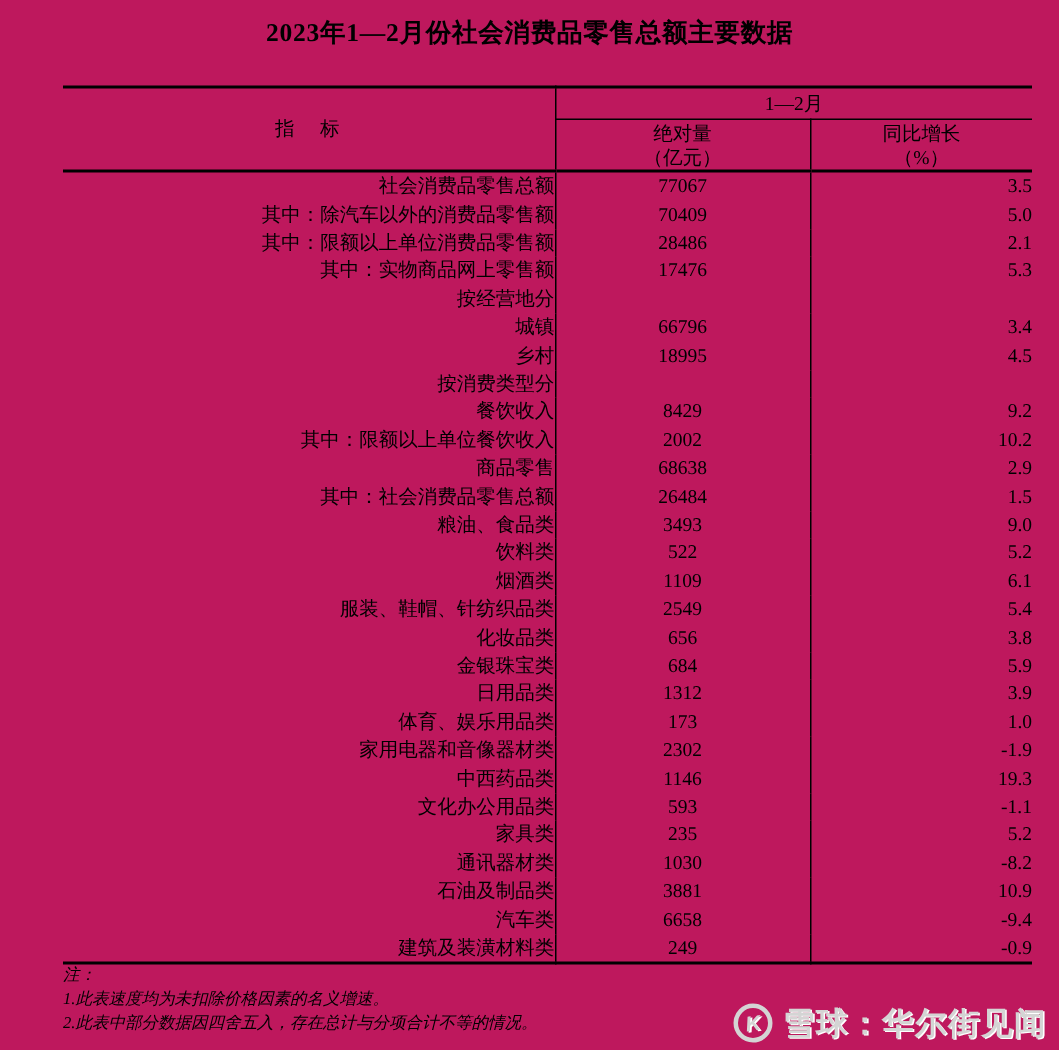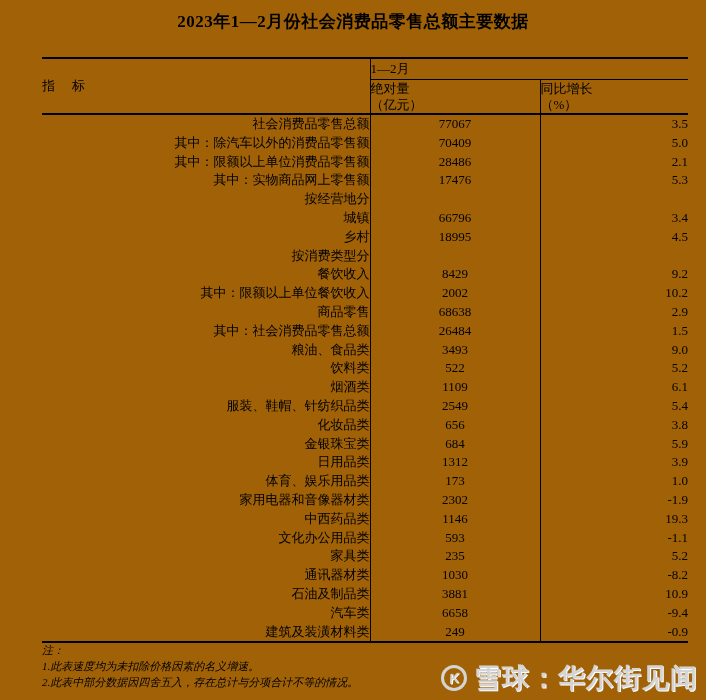--- a/index.html
+++ b/index.html
@@ -1,20 +1,20 @@
 <!DOCTYPE html>
 <html><head>
 <meta charset="utf-8">
 <style>
   html, body { margin: 0; padding: 0; background: #ffffff; }
   .page {
     position: relative;
     width: 706px;
     height: 700px;
-    background: #a16207;
+    background: #be185d;
     color: #000000;
     font-family: "Liberation Serif", "DejaVu Serif", serif;
     overflow: hidden;
   }
   .title {
     position: absolute;
     top: 10px;
     left: 0;
     width: 100%;
     text-align: center;
@@ -29,21 +29,21 @@
     width: 646px;
     border-collapse: collapse;
     table-layout: fixed;
     border-top: 2px solid #000;
     border-bottom: 2px solid #000;
   }
   .stats-table th {
     font-weight: normal;
     font-size: 13px;
     padding: 0;
-    text-align: left;
+    text-align: center;
     vertical-align: middle;
   }
   .th-indicator { border-bottom: 2px solid #000; letter-spacing: 2px; }
   .th-period   { height: 20px; border-left: 1px solid #000; border-bottom: 1px solid #000; }
   .th-abs      { height: 33px; border-left: 1px solid #000; border-bottom: 2px solid #000; }
   .th-growth   { height: 33px; border-left: 1px solid #000; border-bottom: 2px solid #000; }
   .th-abs div, .th-growth div { line-height: 16px; }
   .stats-table tbody td {
     height: 18.8px;
     line-height: 18.8px;
@@ -90,21 +90,21 @@
   }
   .wm-k {
     font-size: 14px;
     font-weight: bold;
     font-style: italic;
     line-height: 1;
     font-family: "Liberation Sans", sans-serif;
     transform: rotate(-8deg);
   }
   .wm-text {
-    font-size: 27px;
+    font-size: 21px;
     font-weight: bold;
     letter-spacing: 1px;
     font-family: Liberation Mono, monospace;
     text-shadow: 1px 1px 0 #ffffff;
   }
 </style>
 </head>
 <body>
 
 <div class="page">

